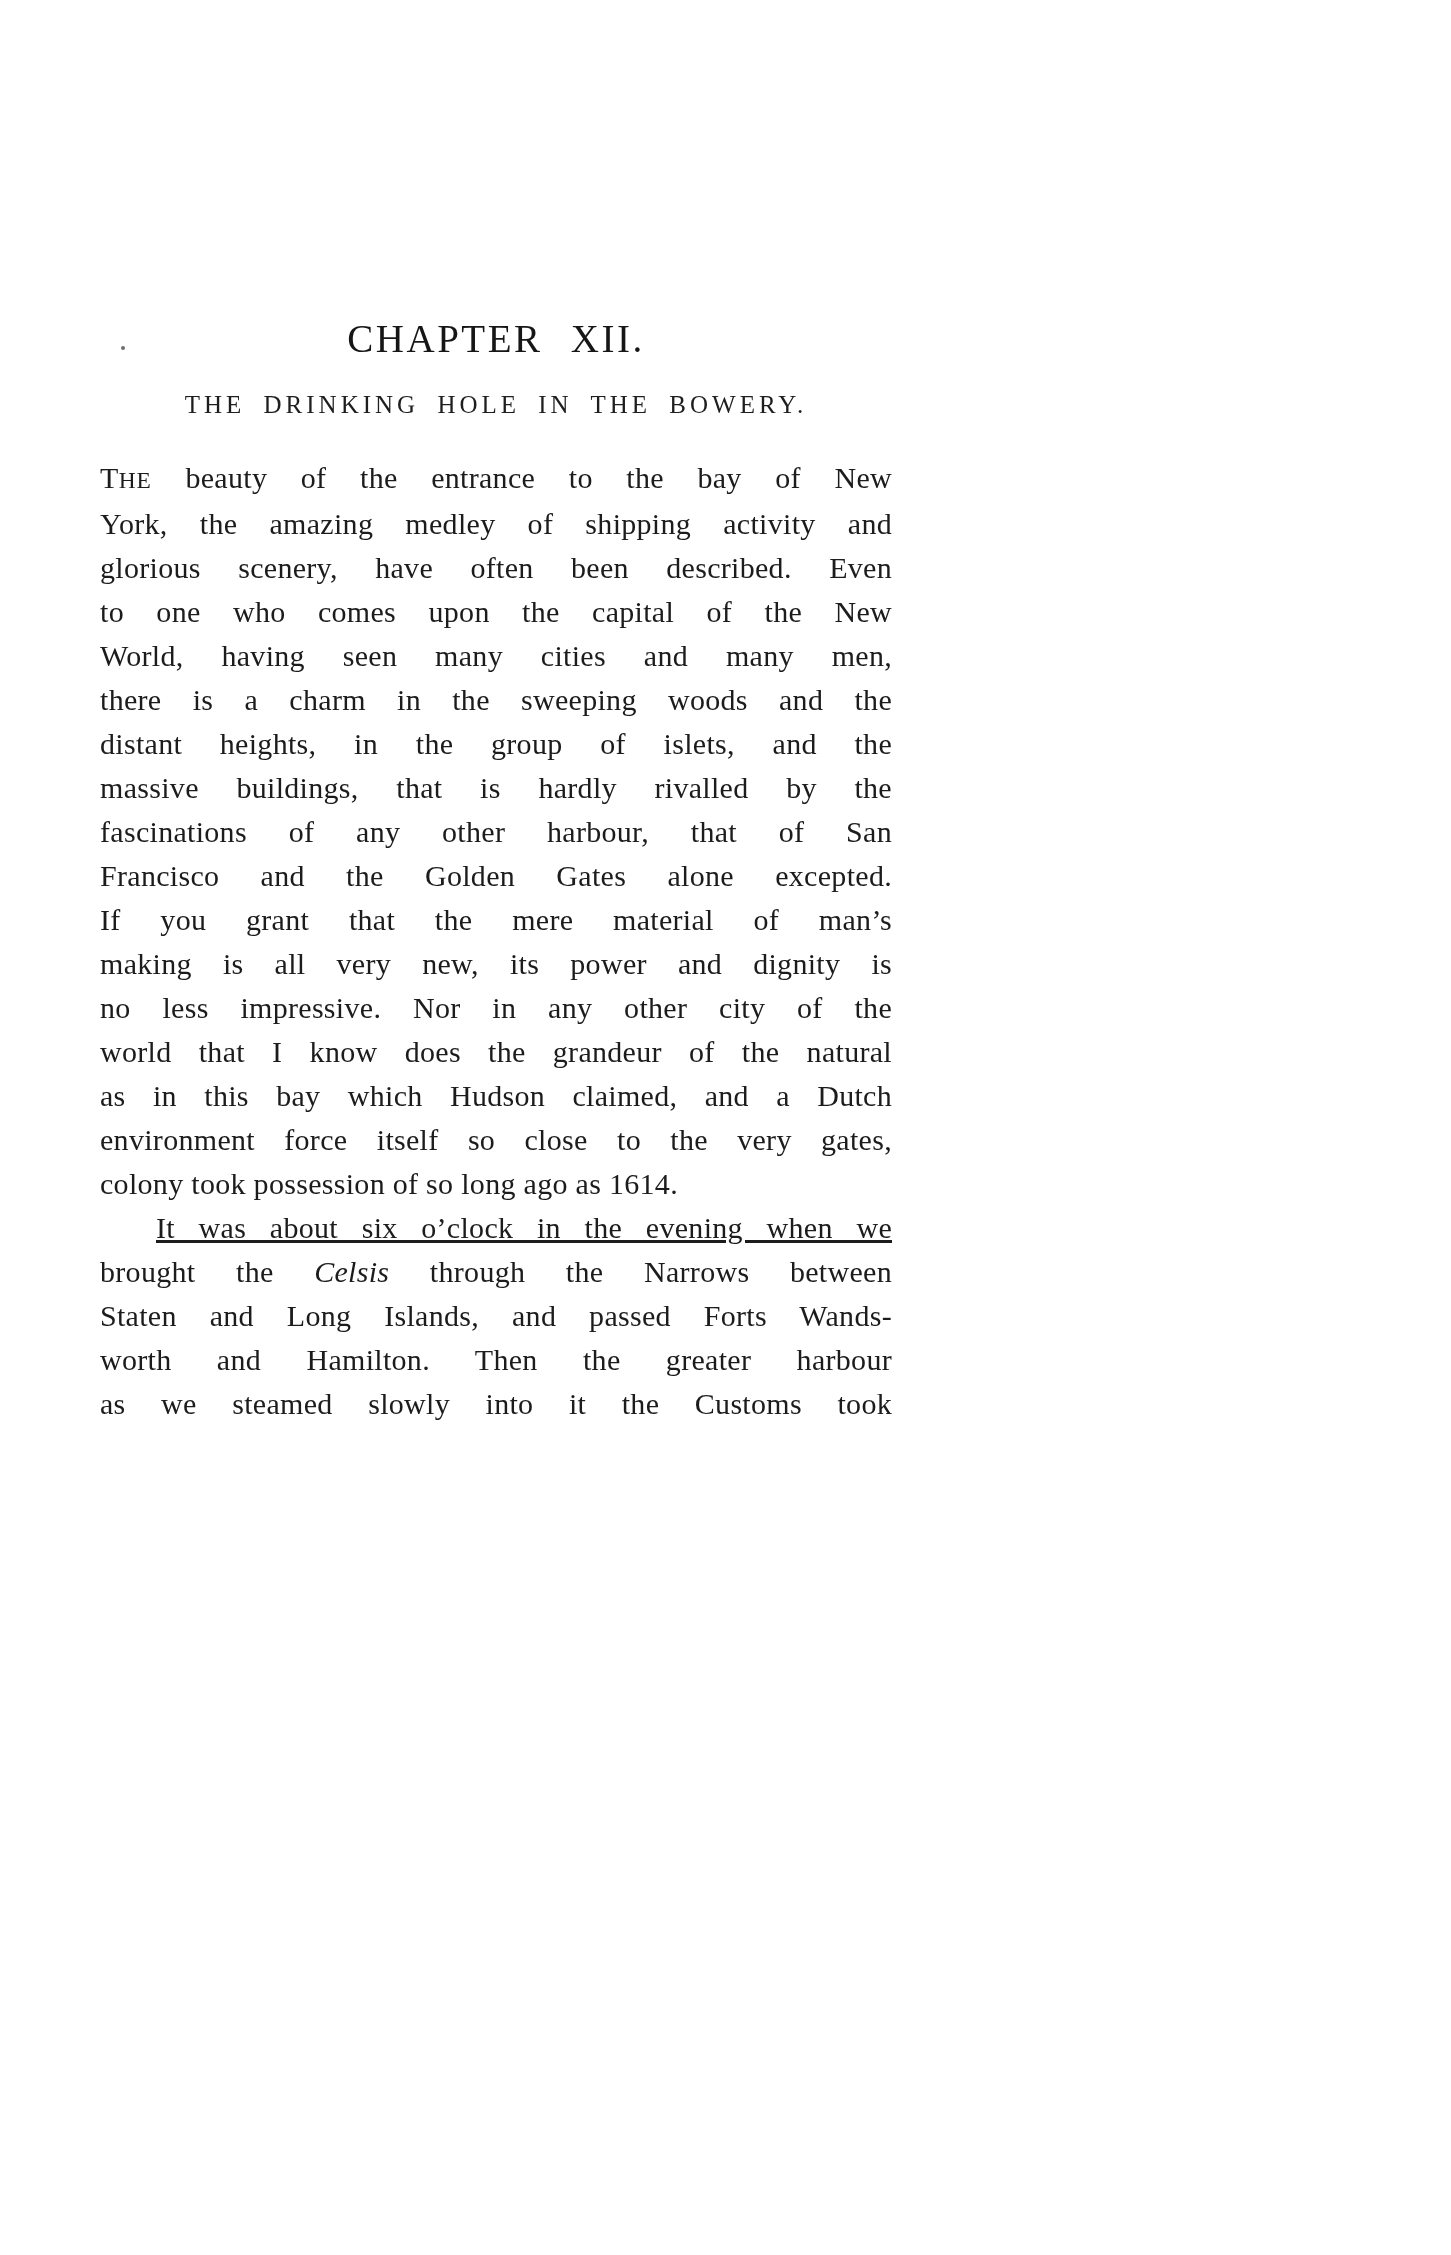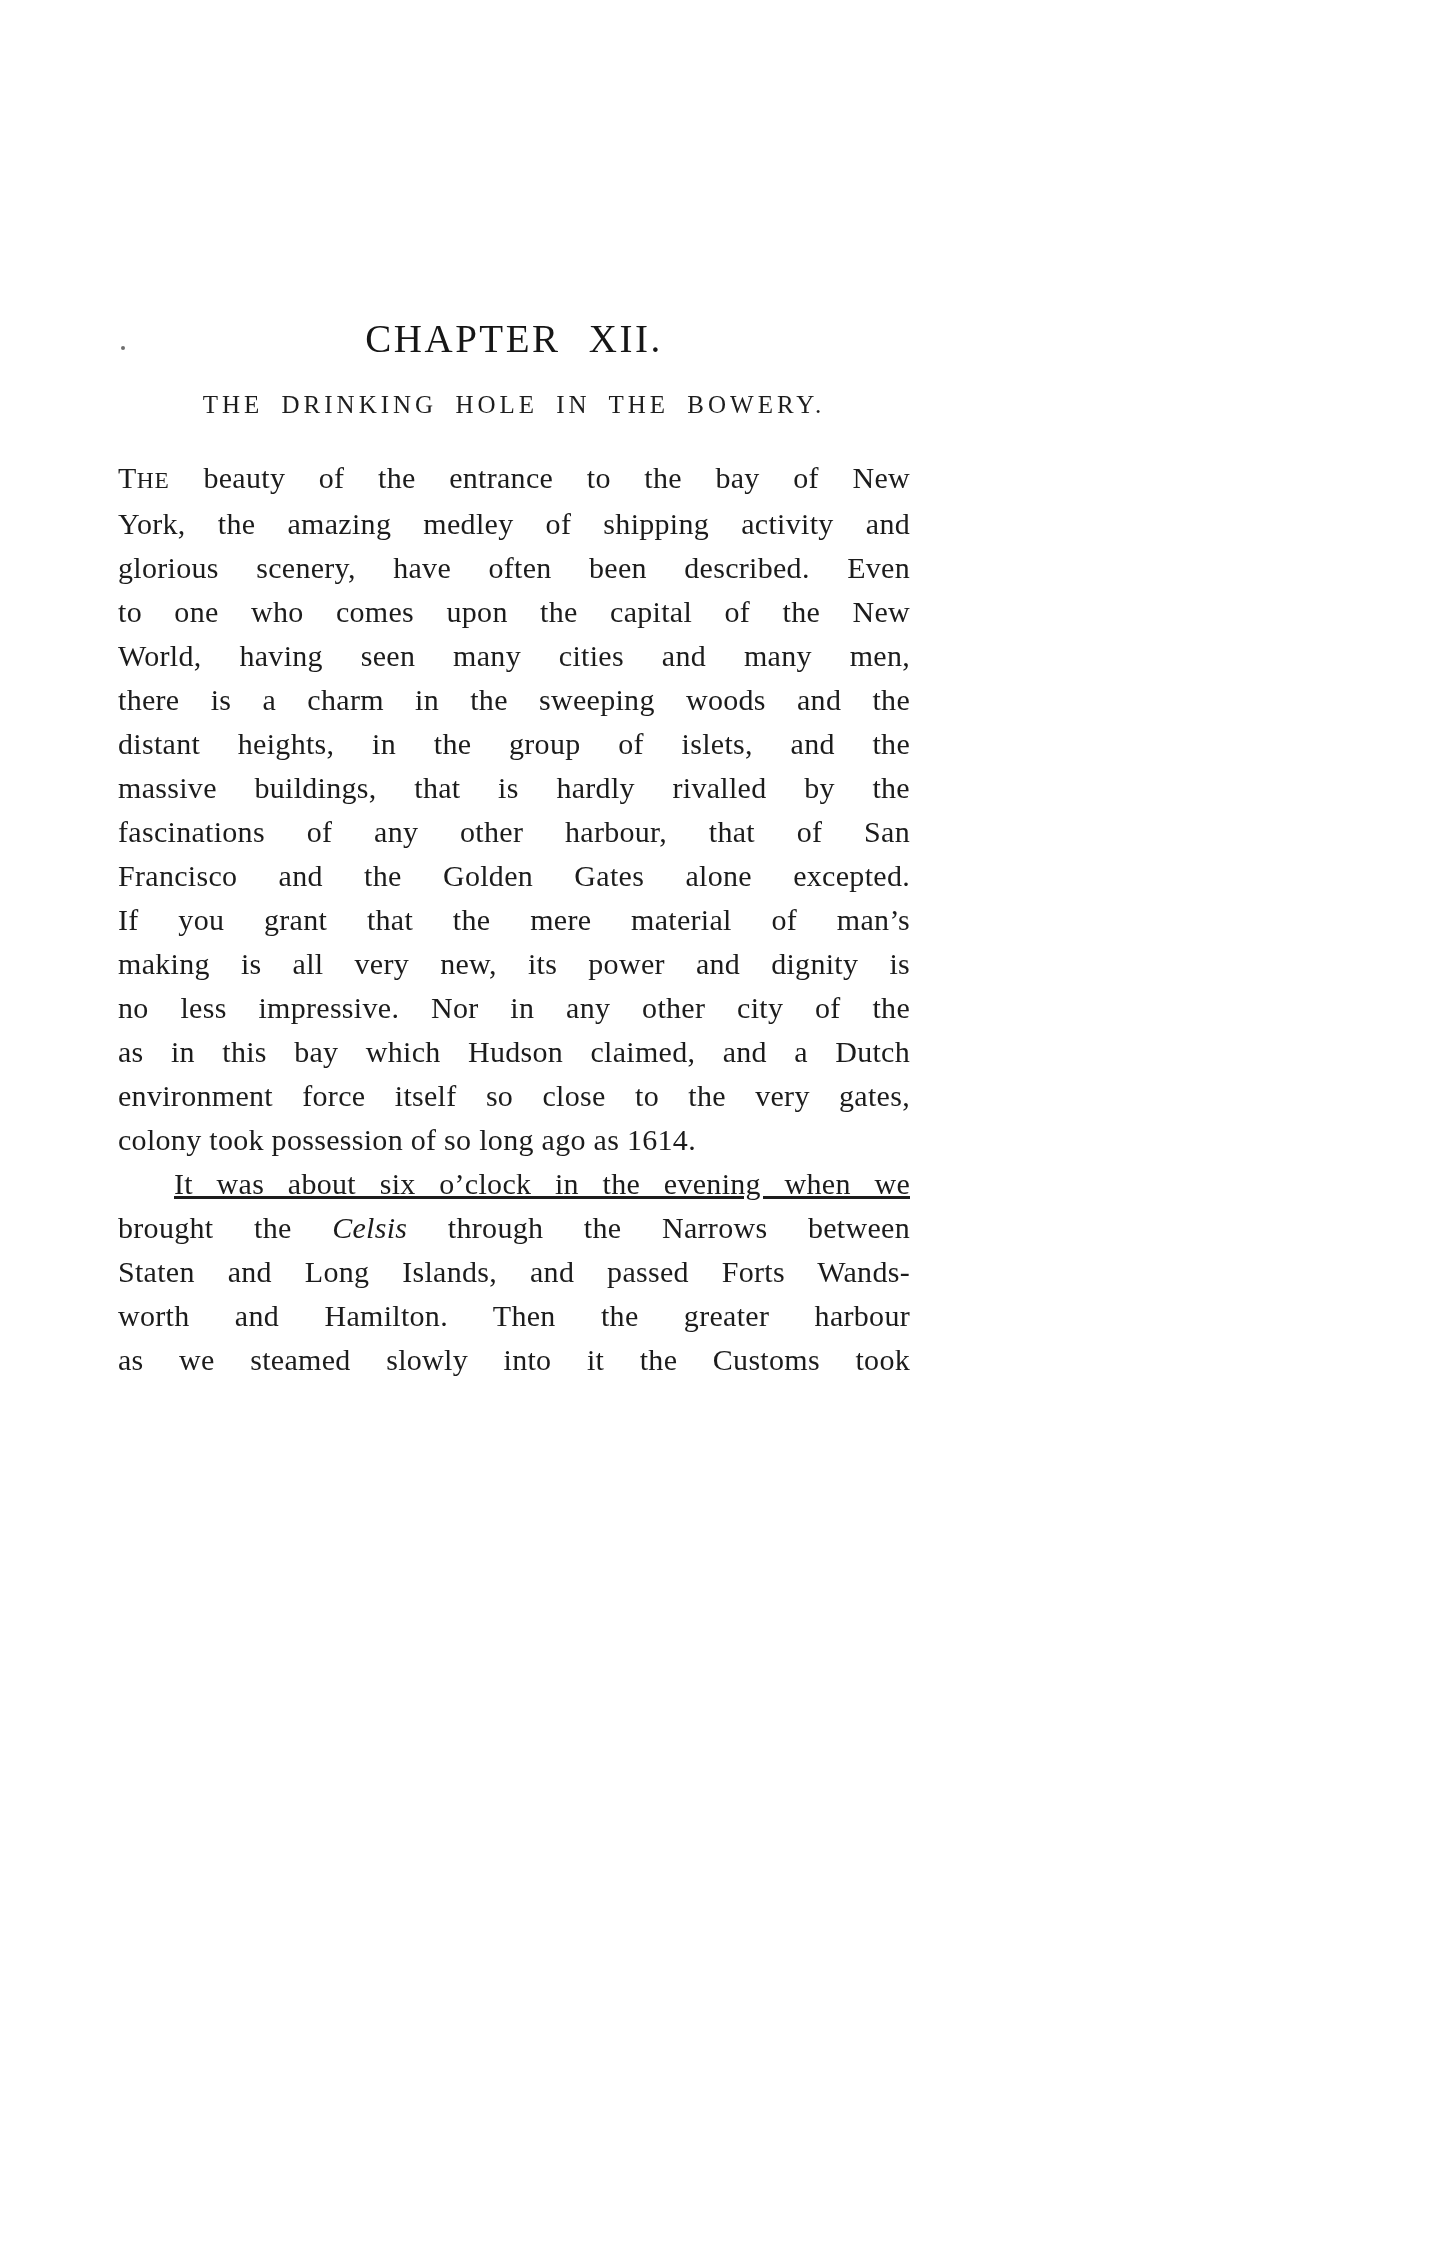--- a/index.html
+++ b/index.html
@@ -11,21 +11,21 @@
     position: relative;
     width: 1451px;
     height: 2255px;
     background: #ffffff;
     color: #1c1c1c;
     font-family: "Liberation Serif", "DejaVu Serif", serif;
     overflow: hidden;
   }
   .text-block {
     position: absolute;
-    left: 118px;
+    left: 100px;
     top: 0;
     width: 792px;
   }
   .chapter-heading {
     margin-top: 316px;
     text-align: center;
     font-size: 39px;
     line-height: 46px;
     letter-spacing: 2.5px;
     word-spacing: 16px;
@@ -92,20 +92,21 @@
           <div class="line"><span>to one who comes upon the capital of the New</span></div>
           <div class="line"><span>World, having seen many cities and many men,</span></div>
           <div class="line"><span>there is a charm in the sweeping woods and the</span></div>
           <div class="line"><span>distant heights, in the group of islets, and the</span></div>
           <div class="line"><span>massive buildings, that is hardly rivalled by the</span></div>
           <div class="line"><span>fascinations of any other harbour, that of San</span></div>
           <div class="line"><span>Francisco and the Golden Gates alone excepted.</span></div>
           <div class="line"><span>If you grant that the mere material of man’s</span></div>
           <div class="line"><span>making is all very new, its power and dignity is</span></div>
           <div class="line"><span>no less impressive. Nor in any other city of the</span></div>
+          <div class="line"><span>world that I know does the grandeur of the natural</span></div>
           <div class="line"><span>as in this bay which Hudson claimed, and a Dutch</span></div>
           <div class="line"><span>environment force itself so close to the very gates,</span></div>
           <div class="line last"><span>colony took possession of so long ago as 1614.</span></div>
         </div>
         <div class="para indent">
           <div class="line"><span>It was about six o’clock in the evening when we</span></div>
           <div class="line"><span>brought the </span><span class="italic">Celsis</span><span> through the Narrows between</span></div>
           <div class="line"><span>Staten and Long Islands, and passed Forts Wands-</span></div>
           <div class="line"><span>worth and Hamilton. Then the greater harbour</span></div>
           <div class="line"><span>as we steamed slowly into it the Customs took</span></div>

